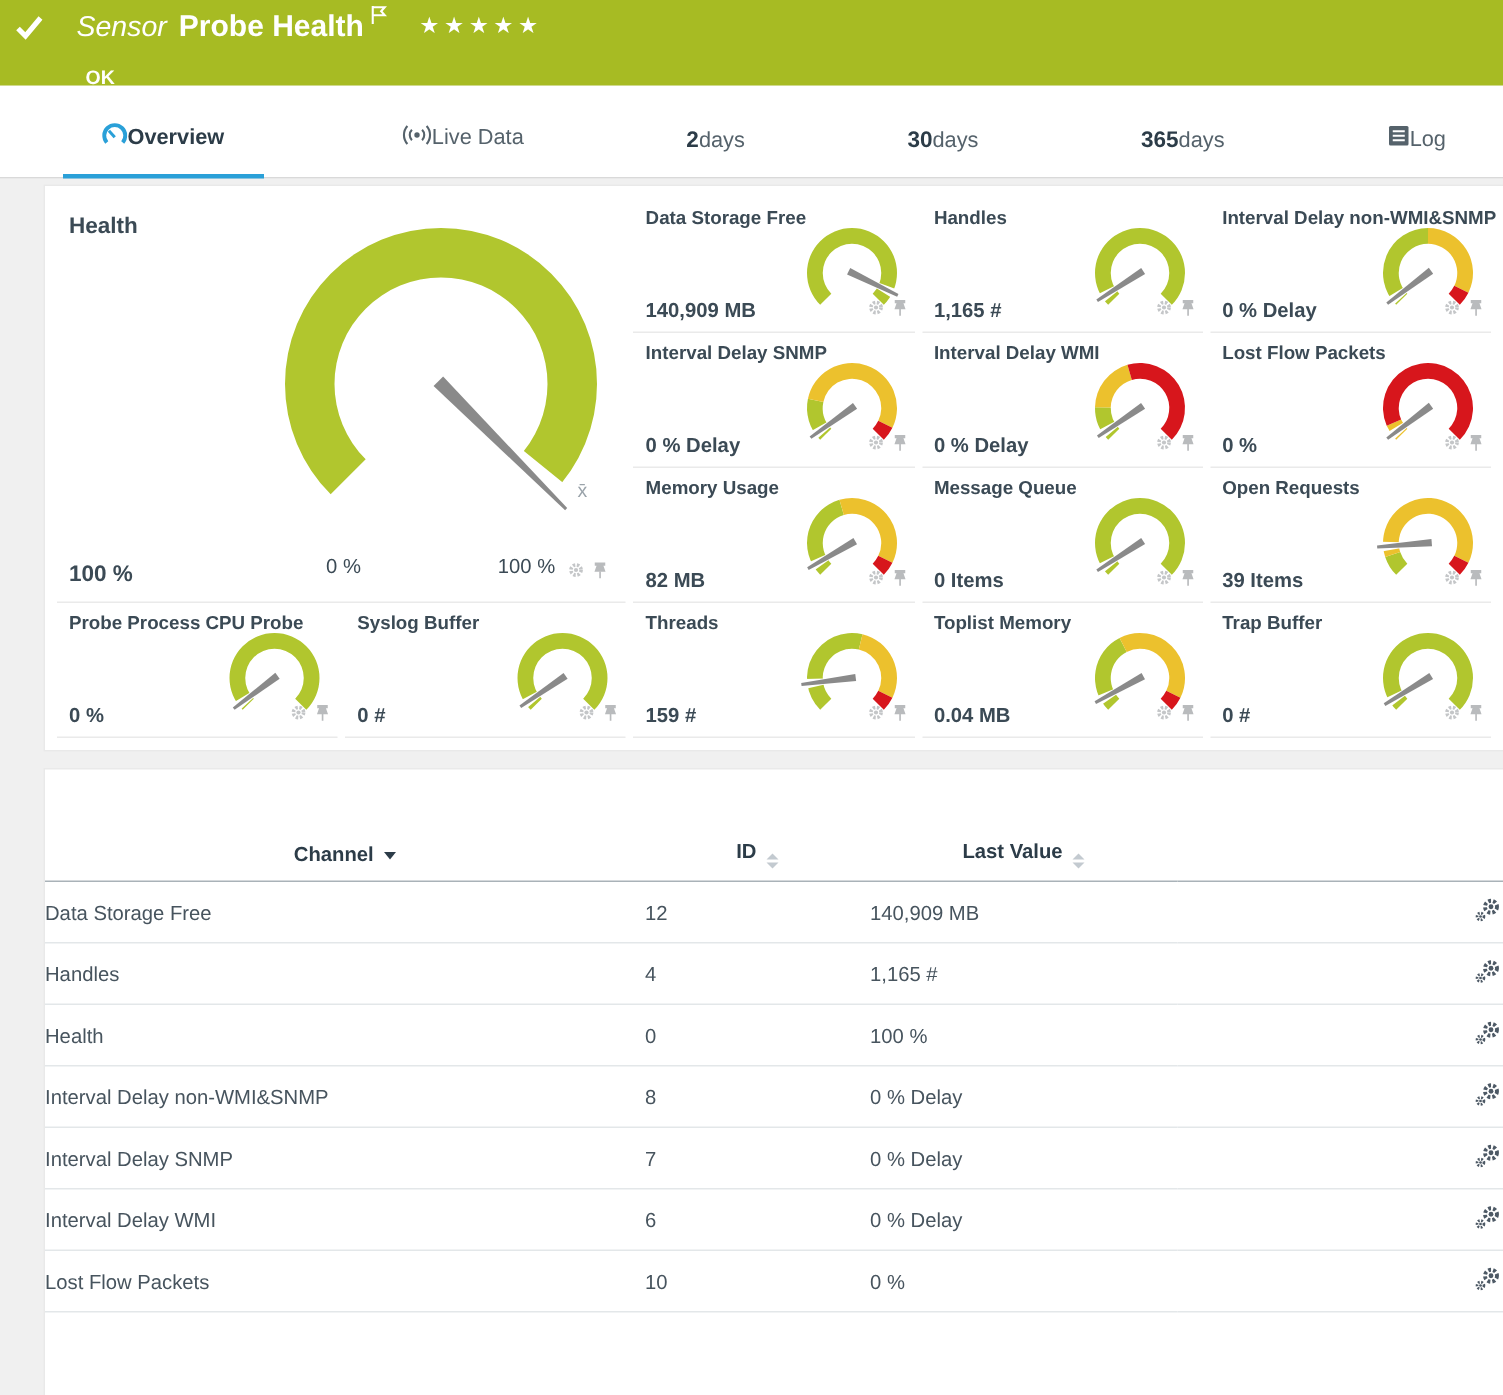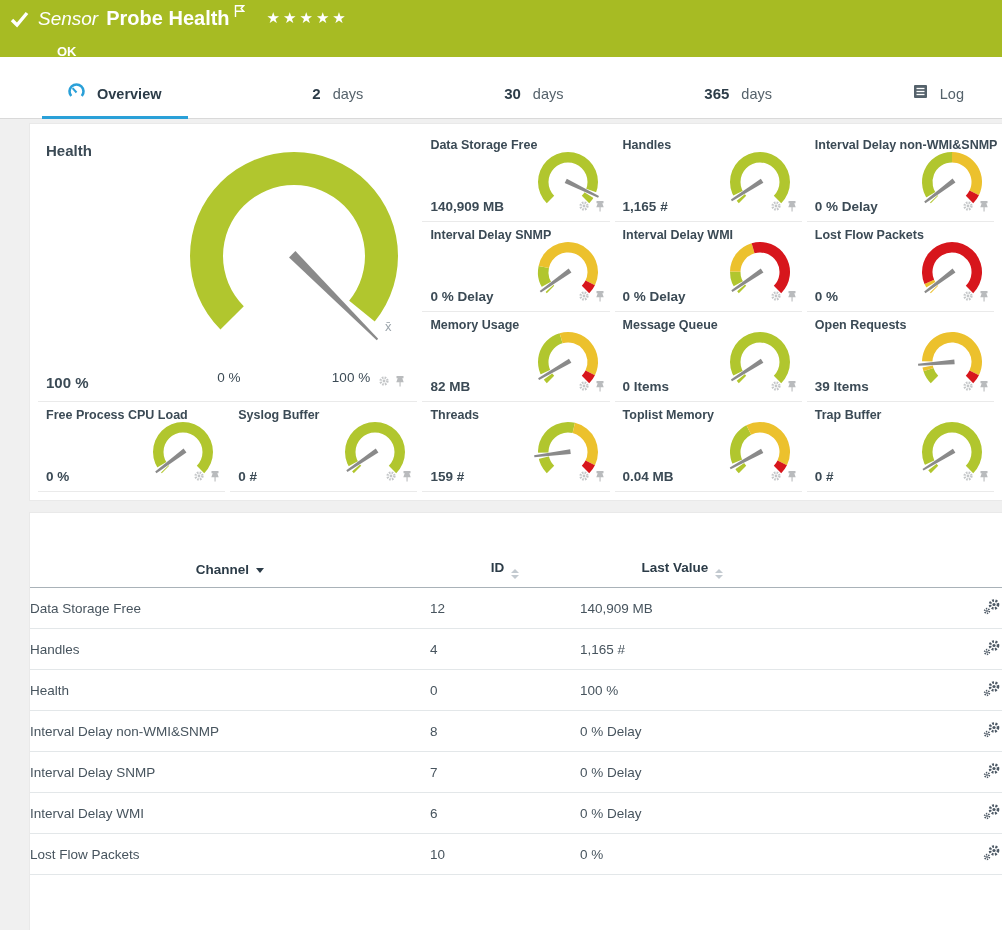--- a/index.html
+++ b/index.html
@@ -5,30 +5,30 @@
   html,body{margin:0;padding:0;}
   body{
     width:1002px;height:930px;overflow:hidden;background:#f0f0f0;
     font-family:"Liberation Sans","DejaVu Sans",sans-serif;
     -webkit-font-smoothing:antialiased;
   }
   
   .topbar{position:relative;height:57px;background:#a7bb23;color:#fff;}
   .topbar .titleline{position:absolute;left:10px;top:7px;display:flex;align-items:baseline;}
   .check-icon{position:relative;top:3px;margin-right:9px;}
-  .sensor-type{font-style:italic;font-size:19px;margin-right:8px;}
+  .sensor-type{font-style:italic;font-size:19px;margin-right:8px;margin-left:13px;}
   .sensor-title{font-weight:bold;font-size:20px;}
   .flag-icon{position:relative;top:-7px;margin-left:4px;}
   .stars{font-size:15px;letter-spacing:3px;margin-left:22px;position:relative;top:-2px;}
   .status-ok{position:absolute;left:57px;top:44px;font-size:13px;font-weight:bold;}
   
   .tabbar{height:62px;background:#fff;border-bottom:1px solid #d9d9d9;
     display:flex;align-items:flex-end;justify-content:space-between;
     padding:0 22px 0 42px;box-sizing:border-box;}
-  .tab{display:flex;align-items:flex-end;gap:12px;padding:10px 16px 14px;color:#55626b;
+  .tab{display:flex;align-items:center;gap:0;padding:10px 16px 14px;color:#55626b;
     font-size:14.5px;cursor:pointer;border-bottom:3px solid transparent;margin-bottom:-1px;white-space:nowrap;}
   .tab.active{color:#2c3c48;font-weight:bold;border-bottom-color:#2aa0d8;padding:10px 26px 14px;}
   .tab .num{font-weight:bold;color:#2c3c48;font-size:15px;}
   .tab svg{flex:0 0 auto;}
   
   .card{background:#fff;box-shadow:0 0 0 1px #e9e9e9;}
   .gauges-card{margin:5px 0 0 30px;width:956px;padding:8px;height:360px;}
   .gauge-grid{display:grid;grid-template-columns:repeat(5,1fr);grid-auto-rows:90px;gap:0 5px;height:100%;}
   .gcell{position:relative;border-bottom:1px solid #eaeaea;}
   .gcell.health{grid-column:1/3;grid-row:1/4;}
@@ -88,20 +88,27 @@
 
 <nav class="tabbar" id="tabbar">
     <div class="tab active">
       <span><svg width="17" height="16" viewBox="0 0 17 16">
           <path d="M3.2 13 A7 7 0 1 1 13.8 13" fill="none" stroke="#2aa0d8" stroke-width="2.6"></path>
           <line x1="8.5" y1="9.5" x2="4.6" y2="5.2" stroke="#2aa0d8" stroke-width="2"></line>
         </svg></span>
       <span>Overview</span>
     </div>
     <div class="tab">
+      <span><svg width="20" height="16" viewBox="0 0 20 16">
+          <circle cx="10" cy="8" r="1.8" fill="#55626b"></circle>
+          <path d="M6.6 4.5a5 5 0 0 0 0 7 M3.6 2a9 9 0 0 0 0 12 M13.4 4.5a5 5 0 0 1 0 7 M16.4 2a9 9 0 0 1 0 12" fill="none" stroke="#55626b" stroke-width="1.4"></path>
+        </svg></span>
+      <span>Live Data</span>
+    </div>
+    <div class="tab">
       <span class="num">2</span>
       <span>days</span>
     </div>
     <div class="tab">
       <span class="num">30</span>
       <span>days</span>
     </div>
     <div class="tab">
       <span class="num">365</span>
       <span>days</span>
@@ -337,21 +344,21 @@
               <circle cx="6" cy="6" r="3.4" fill="none" stroke="#c4c6c8" stroke-width="2.4" stroke-dasharray="1.6 1.1"></circle>
               <circle cx="6" cy="6" r="1.4" fill="#c4c6c8"></circle>
             </svg></span>
           <span><svg width="10" height="12" viewBox="0 0 10 12">
               <path d="M1.5 1 h7 v2.2 h-1.2 l1.4 4 H1.3 l1.4 -4 H1.5 z" fill="#b9bbbd"></path>
               <rect x="4.5" y="7" width="1.1" height="4.5" fill="#b9bbbd"></rect>
             </svg></span>
         </div>
       </div>
       <div class="gcell">
-        <div class="g-title">Free Process CPU Load</div>
+        <div class="g-title">Probe Process CPU Probe</div>
         <div class="g-value">0 %</div>
         <svg width="84" height="70" viewBox="0 0 84 70" class="g-dial">
           <path d="M22.786796564403573 57.21320343559643 A30 30 0 1 1 65.21320343559643 57.21320343559643 L57.788582233137674 49.788582233137674 A19.5 19.5 0 1 0 30.211417766862322 49.788582233137674 Z" fill="#b1c62e"></path>
           <path d="M20.92489868819757 57.442707372205916 A31.5 31.5 0 0 1 16.9709554697052 52.176549439832364 L28.5548316969744 45.24374253704706 A18 18 0 0 0 30.81422782182718 48.25297564126052 Z" fill="#ffffff"></path>
           <g transform="translate(44 36) rotate(-126.9)">
             <polygon points="-2.4,2.5 2.4,2.5 1,-34 -1,-34" fill="#8a8a8a"></polygon>
           </g>
         </svg>
         <div class="g-icons">
           <span><svg width="12" height="12" viewBox="0 0 12 12">

